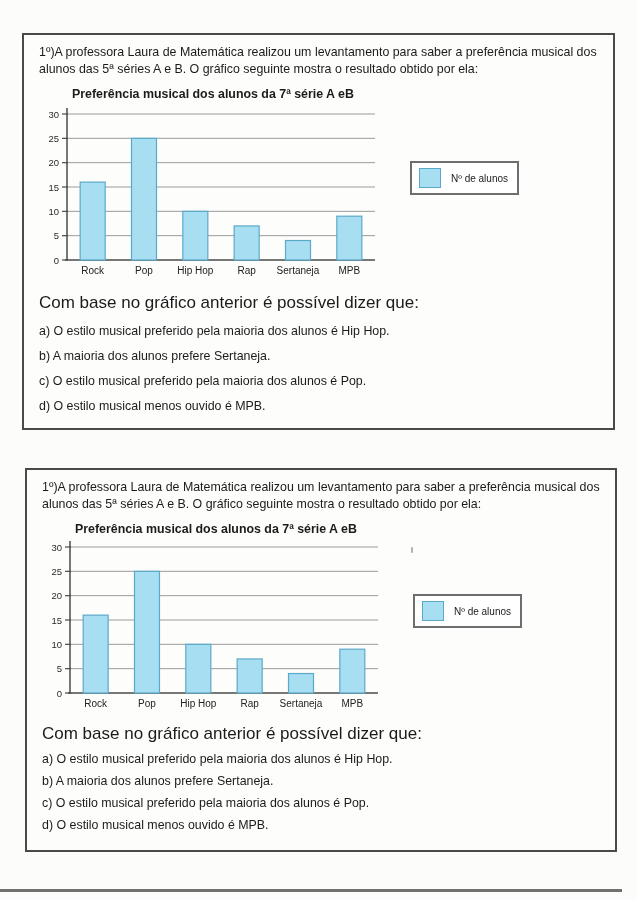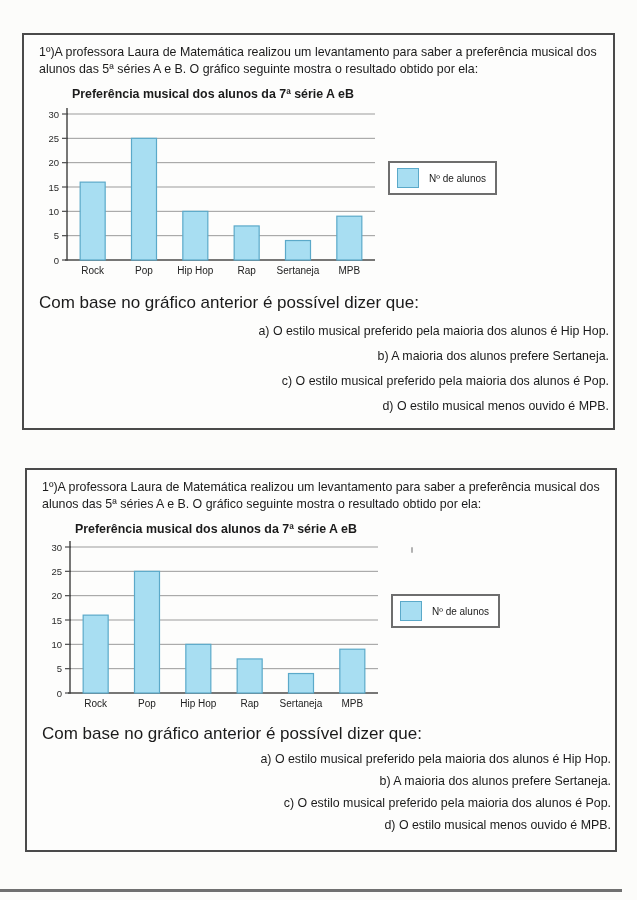--- a/index.html
+++ b/index.html
@@ -17,31 +17,31 @@
   .question{
     margin:9px 4px 0 15px;font-size:12.4px;line-height:17px;
   }
   .chart-title{
     margin:9px 0 0 48px;font-size:12.4px;font-weight:bold;
   }
   .chart-row{display:flex;align-items:flex-start;margin:2px 0 0 0;}
   #box2 .chart-row{margin-top:0;}
   svg.chart{display:block;flex:0 0 auto;}
   .legend-box{
-    margin:58px 0 0 2px;border:2px solid #6e6e6e;background:#ffffff;
+    margin:58px 0 0 24px;border:2px solid #6e6e6e;background:#ffffff;
     display:flex;align-items:center;padding:5px 9px 5px 7px;
   }
   .legend-swatch{
     width:20px;height:18px;background:#a8def2;border:1px solid #5ba9c9;
     display:inline-block;
   }
   .legend-label{font-size:10px;margin-left:10px;white-space:nowrap;}
   .prompt{margin:12px 4px 0 15px;font-size:17px;}
   #box2 .prompt{margin-top:10px;}
-  .option{margin:11px 4px 0 15px;font-size:12.4px;text-align:right;}
+  .option{margin:11px 4px 0 15px;font-size:12.4px;}
   #box2 .option{margin-top:8px;}
   .option:nth-of-type(n+4){}
   .cutoff-line{
     position:absolute;left:0;top:889px;width:622px;height:2.5px;
     background:#707070;
   }
   .speck{
     position:absolute;left:411px;top:547px;width:2px;height:6px;
     background:#8a8a8a;opacity:.65;border-radius:1px;
   }

